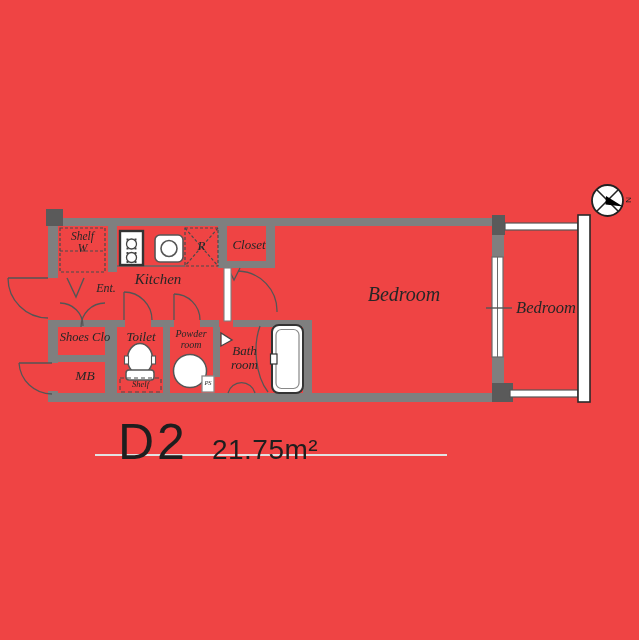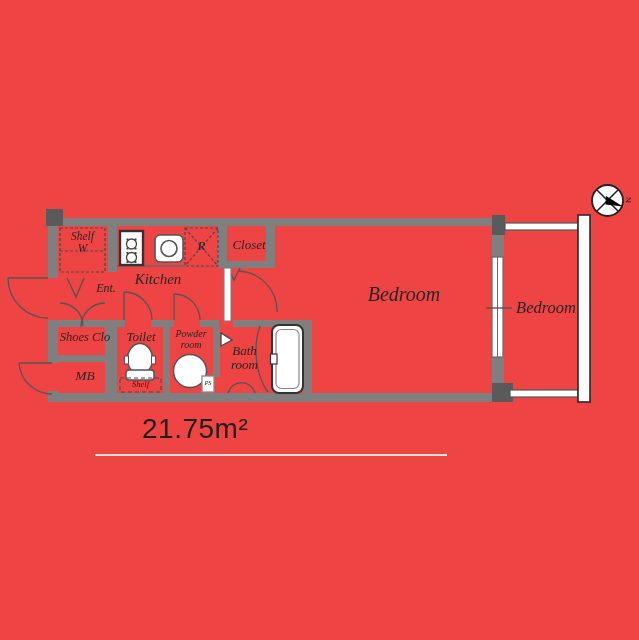--- a/index.html
+++ b/index.html
@@ -176,16 +176,17 @@
     <div>Bath</div>
     <div>room</div>
   </div>
   <div class="lbl" style="left:304px;top:281px;width:200px;font-size:20px;line-height:1.3;">
     <div>Bedroom</div>
   </div>
   <div class="lbl" style="left:506px;top:299px;width:80px;font-size:16.5px;">Bedroom</div>
 
   <div id="cap-underline"></div>
   <div id="caption">
+    <span class="big">D2</span>
     <span class="area">21.75m²</span>
   </div>
 
 </div>
 
 </body></html>

